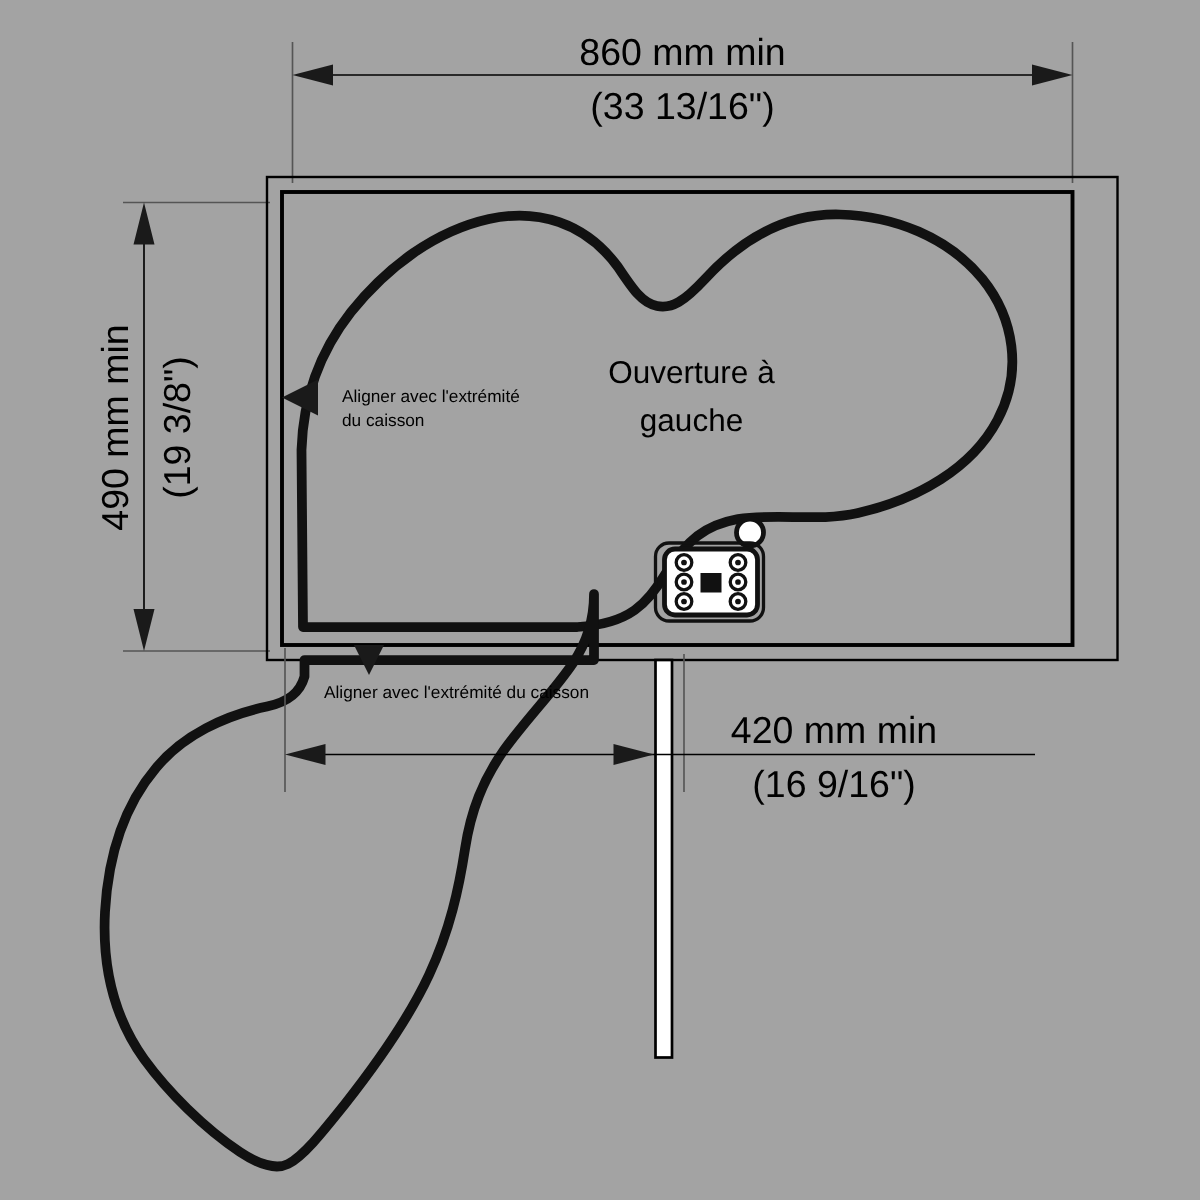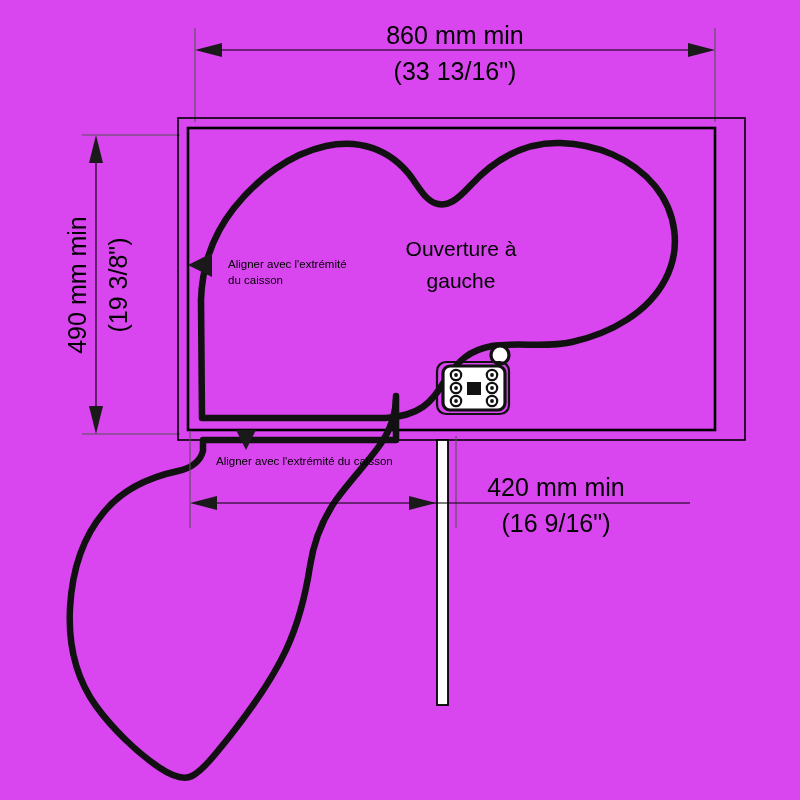--- a/index.html
+++ b/index.html
@@ -12,21 +12,21 @@
     width: 800px;
     height: 800px;
     overflow: hidden;
     font-family: "Liberation Sans", sans-serif;
     color: #000000;
   }
   #drawing-root {
     position: relative;
     width: 800px;
     height: 800px;
-    background: #d946ef;
+    background: #a3a3a3;
   }
   svg#drawing-canvas {
     position: absolute;
     top: 0;
     left: 0;
     width: 800px;
     height: 800px;
     display: block;
   }
   .dim-text {

